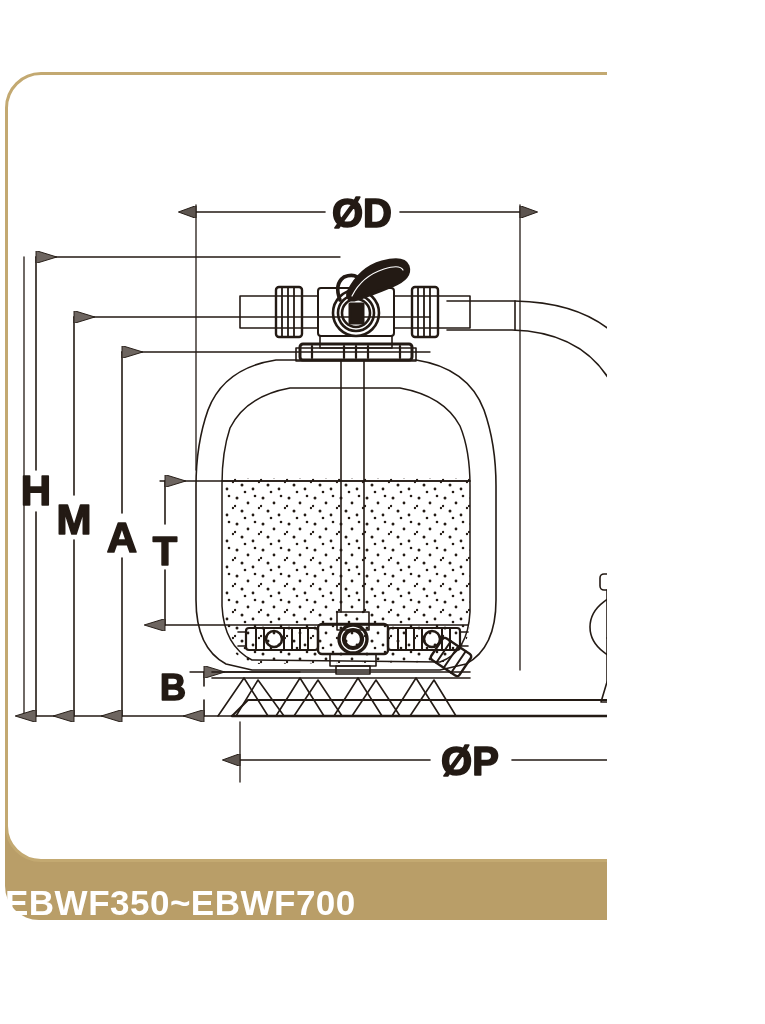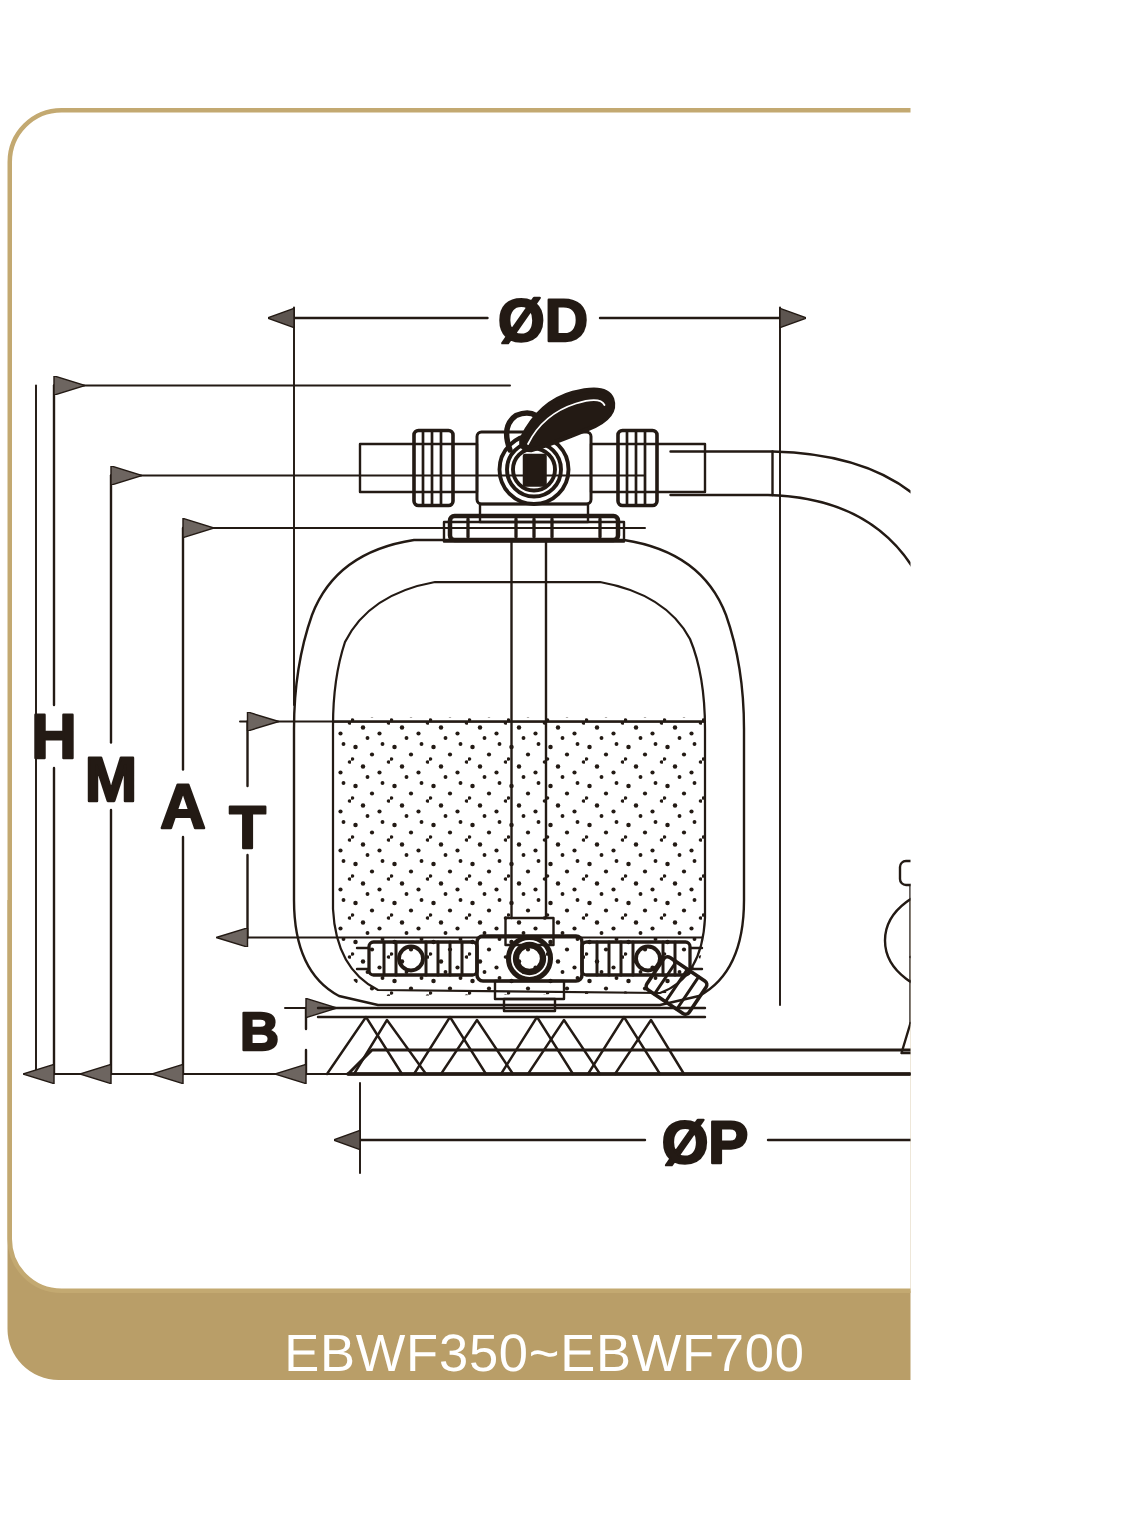--- a/index.html
+++ b/index.html
@@ -40,24 +40,23 @@
     border: 3px solid #c3a971;
     border-radius: 36px;
   }
 
   
   #caption {
     position: absolute;
     left: 5px;
     top: 885px;
     width: 716px;
-    text-align: center;
     color: #ffffff;
     font-size: 35px;
-    font-weight: normal;
+    font-weight: bold;
     letter-spacing: 0.5px;
     font-family: "Liberation Sans", sans-serif;
     line-height: 1;
     white-space: nowrap;
   }
 
   
   #drawing {
     position: absolute;
     left: 0;

